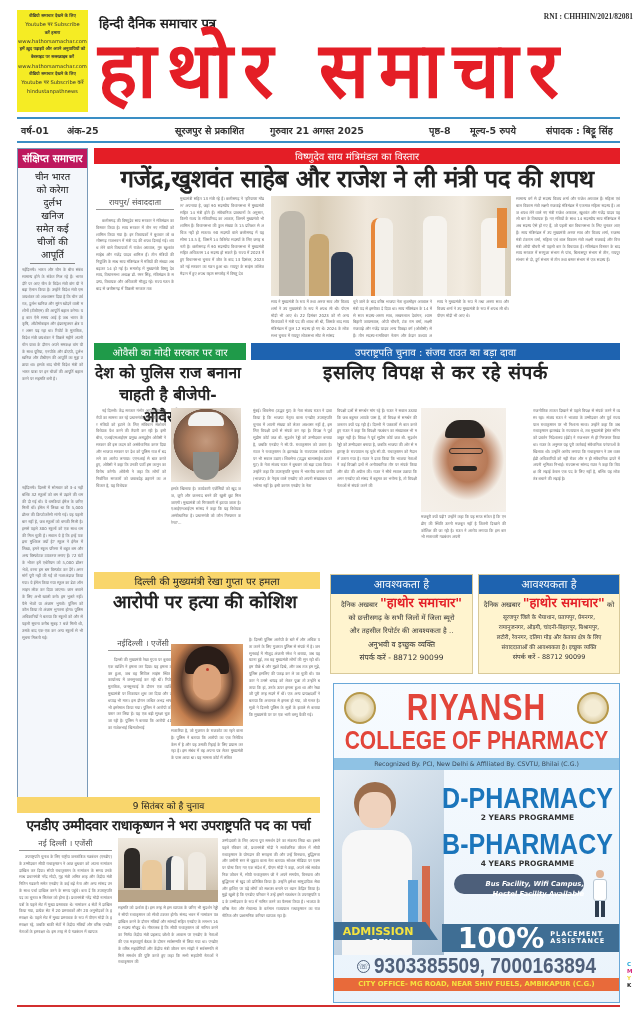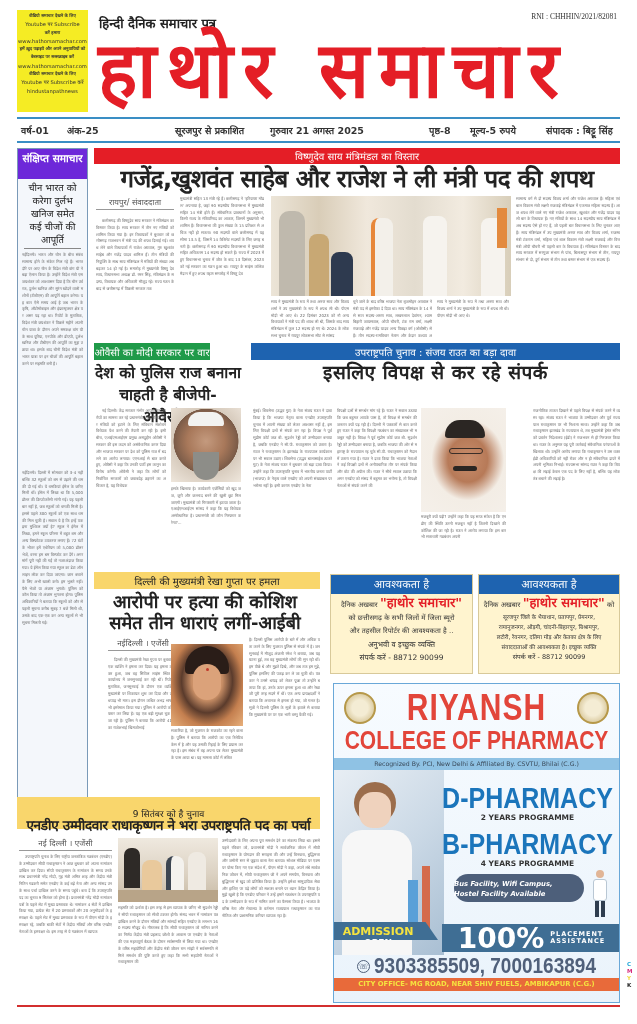--- a/index.html
+++ b/index.html
@@ -4,36 +4,36 @@
 <style>
 *{box-sizing:border-box;margin:0;padding:0}
 html,body{width:637px;height:1024px;background:#fff;overflow:hidden}
 body{font-family:"DejaVu Sans","Liberation Sans",sans-serif;color:#222;position:relative}
 .abs{position:absolute}
 .promo{left:17px;top:10px;width:71px;height:102px;background:#f5ec24;font-size:5.2px;line-height:8.3px;text-align:center;color:#333;padding-top:2px;overflow:hidden}
 .promo div{white-space:nowrap;overflow:hidden}
 .promo .b{font-weight:bold;font-size:4.3px}
 .tagline{left:99px;top:14px;font-size:13px;font-weight:bold;color:#222;font-family:"DejaVu Serif",serif}
 .masthead{left:98px;top:27px;width:520px;height:82px;color:#e41e26;font-size:74px;font-weight:bold;line-height:82px;letter-spacing:10px;font-family:"DejaVu Sans",sans-serif;white-space:nowrap;transform:scaleY(1.05);transform-origin:top left}
-.rni{right:20px;top:12px;font-size:7.5px;font-weight:normal;font-family:"Liberation Serif",serif;color:#333}
+.rni{right:4px;top:12px;font-size:7.5px;font-weight:bold;font-family:"Liberation Serif",serif;color:#333}
 .infobar{left:17px;top:117px;width:603px;height:26px;border-top:2px solid #3a8ec4;border-bottom:2px solid #3a8ec4;display:flex;align-items:center;font-size:9.5px;font-weight:bold;color:#333}
 .infobar span{position:absolute;white-space:nowrap}
 .left-col{left:17px;top:148px;width:71px;height:655px;border:1px solid #7a9ab8;background:#f4f7fb;overflow:hidden}
-.lc-head{background:#6d28d9;color:#fff;font-size:10.5px;font-weight:bold;text-align:center;height:30px;line-height:19px}
-.lc-title{font-size:9.5px;text-align:center;line-height:13px;color:#222;padding:2px 1px;border-bottom:1px solid #888;margin:0 6px}
+.lc-head{background:#be185d;color:#fff;font-size:10.5px;font-weight:bold;text-align:center;height:19px;line-height:19px}
+.lc-title{font-size:9.5px;text-align:center;line-height:13px;color:#222;padding:2px 1px;border-bottom:1px solid #888;margin:0 12px}
 .lc-title2{font-size:9.5px;text-align:center;line-height:14px;color:#222;padding:3px 1px;border-bottom:1px solid #888;margin:0 2px}
 .body-text{font-size:3.9px;line-height:6.8px;color:#666;text-align:justify;word-break:break-all;overflow:hidden}
 .lc-body{padding:3px 4px}
 .banner{color:#fff;font-size:10px;display:flex;align-items:center;justify-content:center;white-space:nowrap}
 .red-banner{left:94px;top:148px;width:526px;height:16px;background:#e41e26}
 .h1{left:94px;top:164px;width:526px;font-size:24px;font-weight:bold;color:#222;white-space:nowrap;text-align:center;letter-spacing:-.5px;line-height:30px}
 .byline{font-size:8px;color:#555;border-bottom:1px solid #999;padding-bottom:2px;text-align:center}
 .col{position:absolute;overflow:hidden}
 .photo{position:absolute;overflow:hidden}
-.green-banner{left:94px;top:343px;width:116px;height:17px;background:#1f9a49;font-size:10px}
+.green-banner{left:94px;top:343px;width:152px;height:17px;background:#1f9a49;font-size:10px}
 .blue-banner{left:251px;top:343px;width:369px;height:17px;background:#1e63b0;font-size:10px}
 .h2{font-weight:bold;color:#222;text-align:center;white-space:nowrap}
 .yellow-banner{background:#f9d66c;color:#222;font-size:10px;display:flex;align-items:center;justify-content:center}
 .ad-box{position:absolute;background:#fff4cf;border:1px solid #d8c99a;overflow:hidden}
 .ad-head{background:#1e63b0;color:#fff;font-size:11px;text-align:center;height:19px;line-height:19px}
 .ad-line{font-size:7px;color:#333;text-align:center;line-height:13px;white-space:nowrap}
 .ad-brand{color:#e41e26;font-size:13px;font-weight:bold}
 .riyansh{left:333px;top:683px;width:287px;height:320px;border:1px solid #6aa8d8;background:linear-gradient(#f7fbff,#eaf3fb);overflow:hidden}
 .cmyk{left:627px;top:961px;font-size:5.5px;font-weight:bold;line-height:7px}
 .bottom-rule{left:17px;top:1005px;width:603px;height:2px;background:#d32f2f}
@@ -123,21 +123,20 @@
   <div style="position:absolute;left:32px;top:58px;width:24px;height:5px;background:#2b2623;border-radius:3px"></div>
 </div>
 <div class="col body-text" style="left:421px;top:514px;width:85px;height:28px">मजबूरी क्यों पड़ी? उन्होंने कहा कि यह साफ संकेत है कि एनडीए की स्थिति उतनी मजबूत नहीं है जितनी दिखाने की कोशिश की जा रही है। राउत ने आरोप लगाया कि इस बार भी सत्ताधारी गठबंधन अपनी</div>
 <div class="col body-text" style="left:533px;top:408px;width:87px;height:134px">राजनीतिक ताकत दिखाने से पहले विपक्ष से संपर्क करने में व्यस्त रहा। संजय राउत ने भाजपा के उम्मीदवार और पूर्व राज्यपाल राधाकृष्णन पर भी निशाना साधा। उन्होंने कहा कि जब राधाकृष्णन झारखंड के राज्यपाल थे, तब मुख्यमंत्री हेमंत सोरेन को प्रवर्तन निदेशालय (ईडी) ने राजभवन से ही गिरफ्तार किया था। राउत के अनुसार यह पूरी कार्रवाई संवैधानिक परंपराओं के खिलाफ थी। उन्होंने आरोप लगाया कि राधाकृष्णन ने उस वक्त ईडी अधिकारियों को नहीं रोका और न ही संवैधानिक दायरे में अपनी भूमिका निभाई। राज्यसभा सांसद राउत ने कहा कि विपक्ष की लड़ाई केवल एक पद के लिए नहीं है, बल्कि यह लोकतंत्र बचाने की लड़ाई है।</div>
 
 <div class="abs yellow-banner" style="left:94px;top:572px;width:226px;height:17px">
     <span>दिल्ली की मुख्यमंत्री रेखा गुप्ता पर हमला</span>
   </div>
 <div class="abs h2" style="left:92px;top:591px;width:226px;font-size:18px;line-height:21px">
   <div>आरोपी पर हत्या की कोशिश</div>
-  <div>समेत तीन धाराएं लगीं-आईबी</div>
 </div>
 <div class="col" style="left:108px;top:637px;width:70px">
   <div class="byline">नईदिल्ली । एजेंसी</div>
   <div class="body-text" style="height:135px;margin-top:6px;text-indent:6px">दिल्ली की मुख्यमंत्री रेखा गुप्ता पर बुधवार को एक व्यक्ति ने हमला कर दिया। यह हमला उस वक्त हुआ, जब वह सिविल लाइंस स्थित कैंप कार्यालय में जनसुनवाई कर रही थीं। रिपोर्ट के मुताबिक, जनसुनवाई के दौरान एक व्यक्ति ने मुख्यमंत्री पर शिकायत शुरू कर दिया और उनको थप्पड़ भी मारा। इस दौरान कथित अभद्र भाषा का भी इस्तेमाल किया गया। पुलिस ने आरोपी को गिरफ्तार कर लिया है। यह एक बड़ी सुरक्षा चूक मानी जा रही है। पुलिस ने बताया कि आरोपी 41 वर्ष का राजेशभाई खिमजीभाई</div>
 </div>
 <div class="photo" style="left:171px;top:644px;width:72px;height:82px;background:radial-gradient(ellipse at 50% 45%,#d9a57e 0%,#c98f66 30%,#5a3b2c 50%,#c47f4f 70%,#e8b07b 100%)">
   <div style="position:absolute;left:14px;top:2px;width:44px;height:28px;background:#2a1d18;border-radius:22px 22px 4px 4px"></div>
   <div style="position:absolute;left:22px;top:20px;width:28px;height:36px;background:#dba27a;border-radius:14px"></div>
   <div style="position:absolute;left:35px;top:24px;width:3px;height:3px;background:#c0392b;border-radius:50%"></div>
 </div>
@@ -155,21 +154,21 @@
 <div class="ad-box" style="left:478px;top:574px;width:142px;height:100px">
   <div class="ad-head">आवश्यकता है</div>
   <div class="ad-line" style="margin-top:2px"><span>दैनिक अखबार</span> <span class="ad-brand">"हाथोर समाचार"</span> <span>को</span></div>
   <div class="ad-line" style="font-size:5.6px;line-height:10px">सूरजपुर जिले के भैयाथान, प्रतापपुर, प्रेमनगर,</div>
   <div class="ad-line" style="font-size:5.6px;line-height:10px">रामानुजनगर, ओड़गी, चांदनी-बिहारपुर, बिश्रामपुर,</div>
   <div class="ad-line" style="font-size:5.6px;line-height:10px">लटोरी, रेवनगर, दतिमा मोड़ और केतका क्षेत्र के लिए</div>
   <div class="ad-line" style="font-size:5.6px;line-height:10px">संवाददाताओं की आवश्यकता है। इच्छुक व्यक्ति</div>
   <div class="ad-line" style="font-size:6.5px;line-height:10px">संपर्क करें - 88712 90099</div>
 </div>
 
-<div class="abs yellow-banner" style="left:17px;top:797px;width:303px;height:32px;font-size:9px">
+<div class="abs yellow-banner" style="left:17px;top:797px;width:303px;height:16px;font-size:9px">
     <span>9 सितंबर को है चुनाव</span>
   </div>
 <div class="abs h2" style="left:17px;top:815px;width:303px;font-size:13.5px;line-height:20px;letter-spacing:-.3px">एनडीए उम्मीदवार राधाकृष्णन ने भरा उपराष्ट्रपति पद का पर्चा</div>
 <div class="col" style="left:19px;top:837px;width:93px">
   <div class="byline">नई दिल्ली । एजेंसी</div>
   <div class="body-text" style="height:150px;margin-top:3px;text-indent:6px">उपराष्ट्रपति चुनाव के लिए राष्ट्रीय जनतांत्रिक गठबंधन (एनडीए) के उम्मीदवार सीपी राधाकृष्णन ने आज बुधवार को अपना नामांकन दाखिल कर दिया। सीपी राधाकृष्णन के नामांकन के समय उनके साथ प्रधानमंत्री नरेंद्र मोदी, गृह मंत्री अमित शाह और केंद्रीय मंत्री नितिन गडकरी समेत एनडीए के कई बड़े नेता और अन्य सांसद उनके साथ पर्चा दाखिल करने के समय पहुंचे। बता दें कि उपराष्ट्रपति पद का चुनाव 9 सितंबर को होना है। प्रधानमंत्री नरेंद्र मोदी नामांकन पत्रों के पहले सेट में मुख्य प्रस्तावक थे। नामांकन 4 सेटों में दाखिल किया गया, प्रत्येक सेट में 20 प्रस्तावकों और 20 अनुमोदकों के हस्ताक्षर थे। पहले सेट में मुख्य प्रस्तावक के रूप में पीएम मोदी के हस्ताक्षर रहे, जबकि बाकी सेटों में केंद्रीय मंत्रियों और वरिष्ठ एनडीए नेताओं के हस्ताक्षर थे। इस तरह से ये गठबंधन में व्यापक</div>
 </div>
 <div class="photo" style="left:118px;top:838px;width:100px;height:64px;background:linear-gradient(180deg,#efe9df 0%,#dcd2c3 55%,#c7b9a3 100%)">
   <div style="position:absolute;left:6px;top:10px;width:16px;height:40px;background:#2e2a27;border-radius:7px 7px 0 0"></div>
   <div style="position:absolute;left:24px;top:22px;width:20px;height:42px;background:#e9c99c;border-radius:8px 8px 0 0"></div>
@@ -190,21 +189,21 @@
     <div style="position:absolute;left:20px;top:12px;width:42px;height:42px;border-radius:50%;background:#9b6d4c"></div>
     <div style="position:absolute;left:25px;top:22px;width:32px;height:36px;border-radius:14px;background:#efd2bd"></div>
     <div style="position:absolute;left:8px;top:60px;width:70px;height:125px;background:#f7f7f7;border-radius:20px 20px 0 0"></div>
     <div style="position:absolute;left:74px;top:110px;width:10px;height:60px;background:#5aa0d8"></div>
     <div style="position:absolute;left:88px;top:96px;width:8px;height:74px;background:#d46b4c"></div>
   </div>
   <div style="position:absolute;left:100px;top:96px;width:187px;text-align:center;color:#1b75bb;font-size:25px;font-weight:bold;font-family:'Liberation Sans',sans-serif;transform:scaleY(1.2);transform-origin:top">D-PHARMACY</div>
   <div style="position:absolute;left:100px;top:129px;width:187px;text-align:center;color:#333;font-size:7.5px;font-weight:bold">2 YEARS PROGRAMME</div>
   <div style="position:absolute;left:100px;top:142px;width:187px;text-align:center;color:#1b75bb;font-size:25px;font-weight:bold;font-family:'Liberation Sans',sans-serif;transform:scaleY(1.2);transform-origin:top">B-PHARMACY</div>
   <div style="position:absolute;left:100px;top:175px;width:187px;text-align:center;color:#333;font-size:7.5px;font-weight:bold">4 YEARS PROGRAMME</div>
-  <div style="position:absolute;left:120px;top:190px;width:130px;height:28px;background:#4d5f7a;border-radius:14px;color:#fff;font-size:6.8px;font-style:italic;font-weight:bold;text-align:left;padding-top:5px;line-height:10px">
+  <div style="position:absolute;left:120px;top:190px;width:130px;height:20px;background:#4d5f7a;border-radius:14px;color:#fff;font-size:6.8px;font-style:italic;font-weight:bold;text-align:right;padding-top:5px;line-height:10px">
     <div>Bus Facility, Wifi Campus,</div>
     <div>Hostel Facility Available</div>
   </div>
   <div style="position:absolute;left:254px;top:186px;width:24px;height:48px">
     <div style="position:absolute;left:8px;top:0;width:8px;height:8px;border-radius:50%;background:#e1b596"></div>
     <div style="position:absolute;left:5px;top:9px;width:14px;height:22px;background:#fff;border:1px solid #b9c7d4;border-radius:3px"></div>
     <div style="position:absolute;left:7px;top:31px;width:4px;height:16px;background:#2f3d4f"></div>
     <div style="position:absolute;left:13px;top:31px;width:4px;height:16px;background:#2f3d4f"></div>
   </div>
   <div style="position:absolute;left:0;top:238px;width:104px;height:18px;background:#3f6e94;clip-path:polygon(0 0,88% 0,100% 100%,0 100%)">

